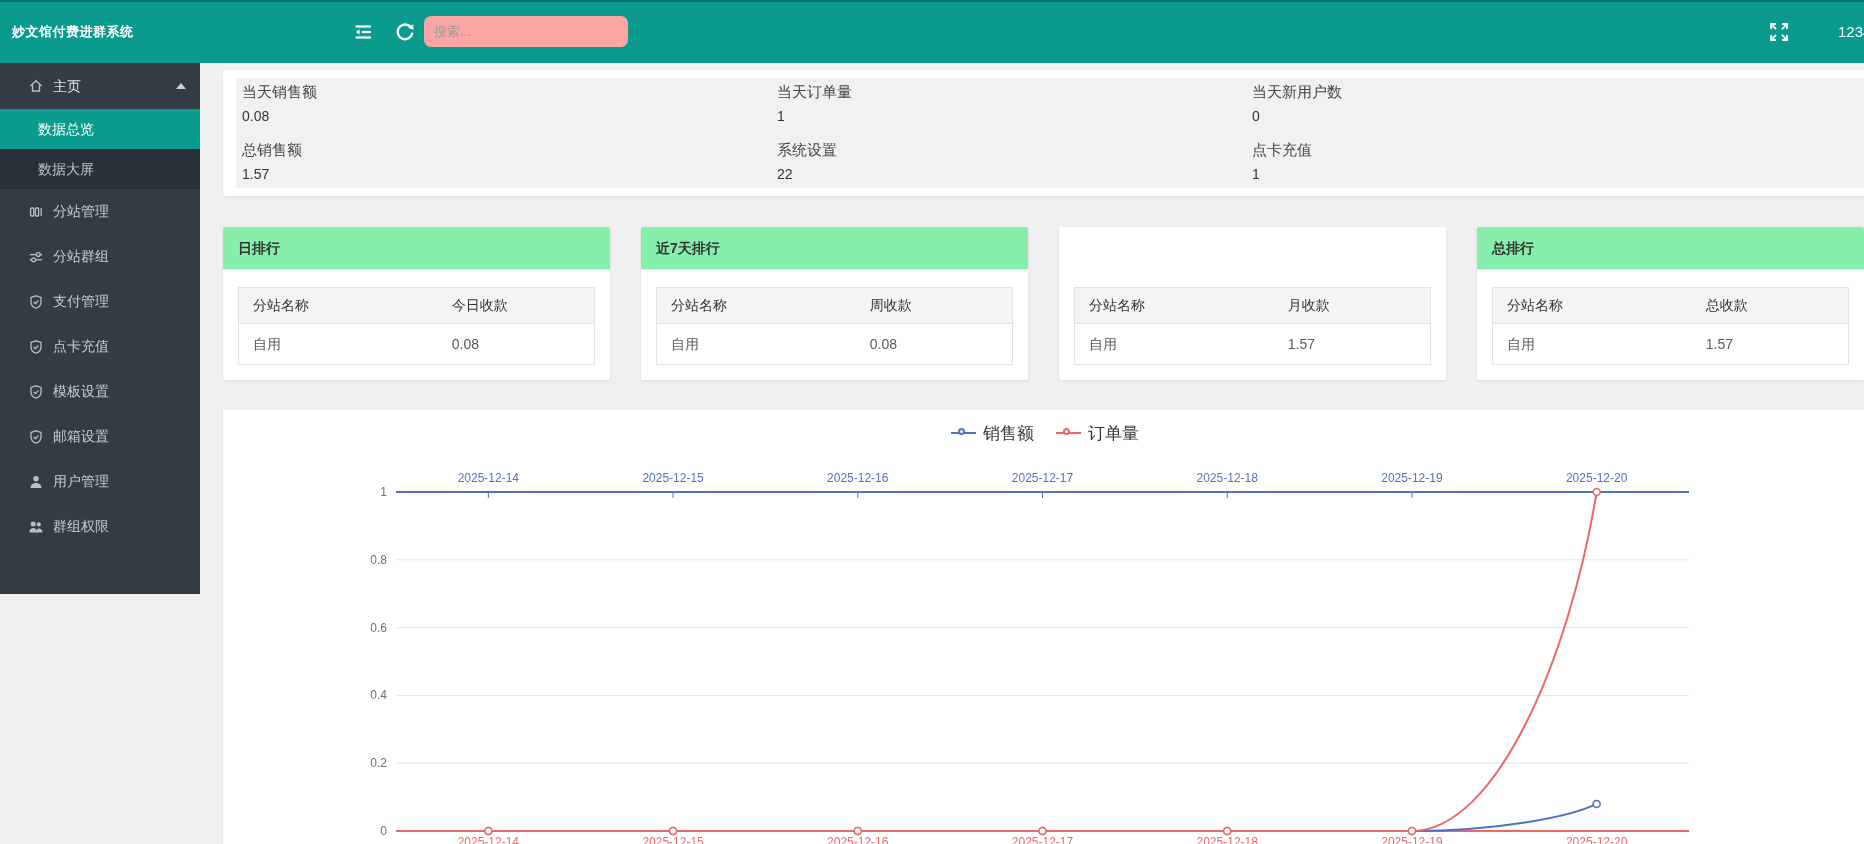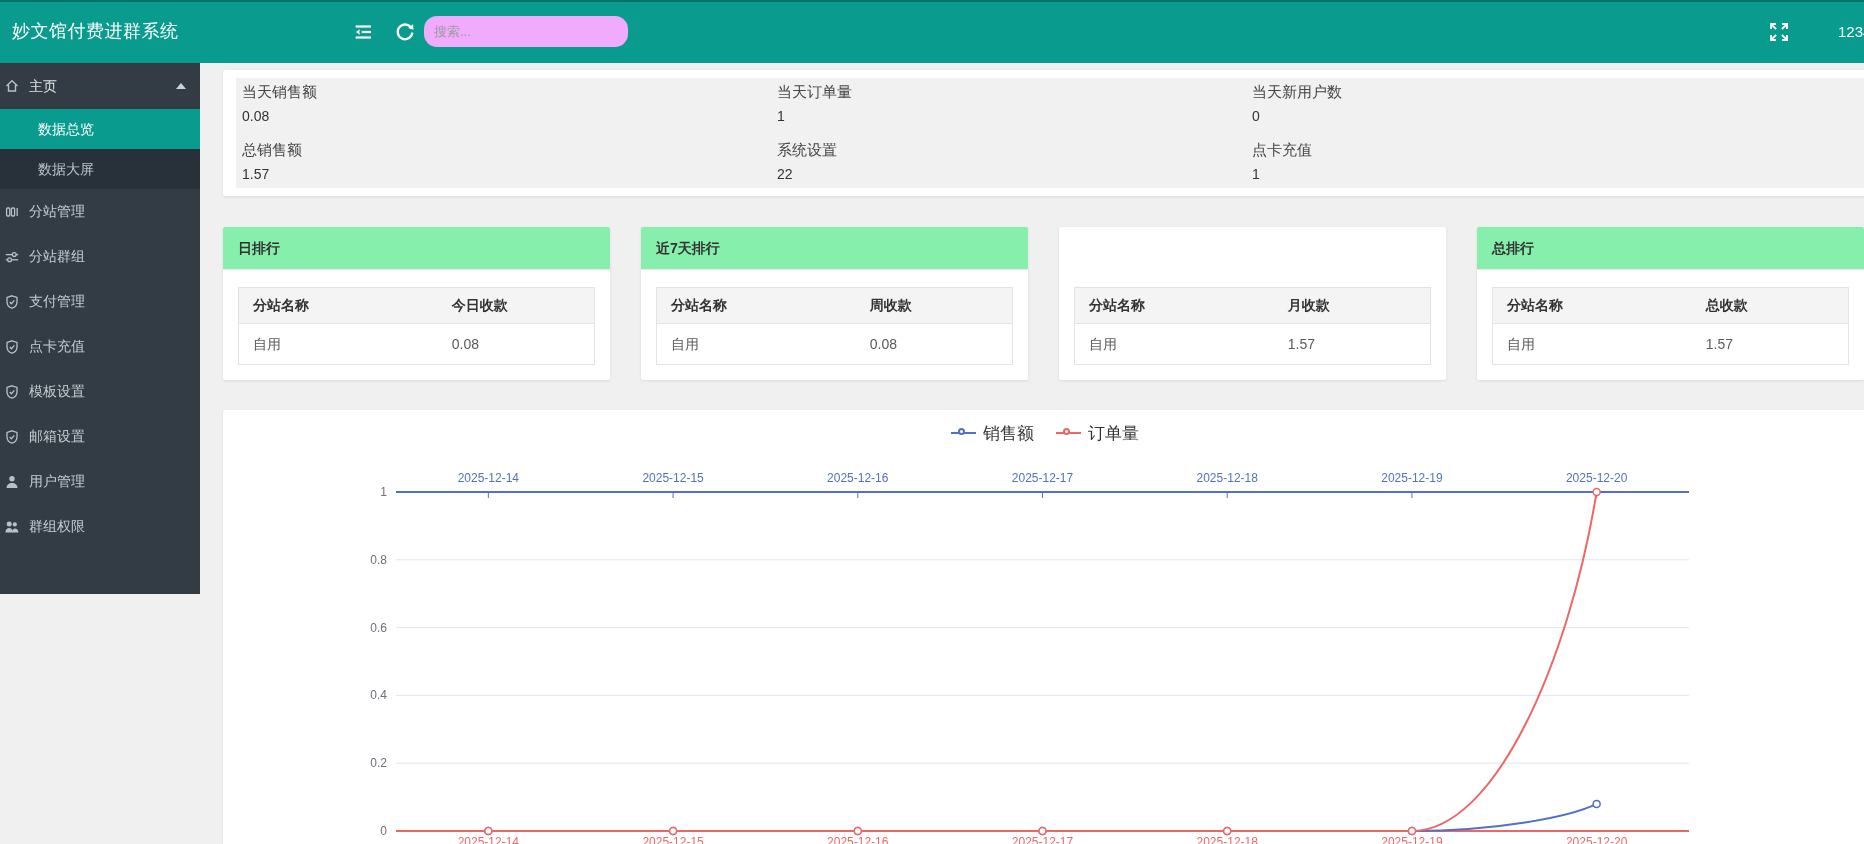--- a/index.html
+++ b/index.html
@@ -2,33 +2,33 @@
 <html><head>
 <meta charset="utf-8">
 <style>
   * { margin:0; padding:0; box-sizing:border-box; }
   html,body { width:1864px; height:844px; overflow:hidden; }
   body { font-family:"Liberation Sans","DejaVu Sans",sans-serif; background:#f0f0f0; position:relative; font-size:14px; color:#333; }
 
   
   .header { position:absolute; left:0; top:0; width:1864px; height:63px; background:#099b8d; z-index:30; }
   .header-topline { position:absolute; top:0; left:0; right:0; height:2px; background:rgba(0,0,0,0.28); }
-  .brand { position:absolute; left:12px; top:0; height:63px; line-height:63px; color:#fff; font-size:18px; font-weight:normal; letter-spacing:0.5px; }
+  .brand { position:absolute; left:12px; top:0; height:63px; line-height:63px; color:#fff; font-size:13px; font-weight:bold; letter-spacing:0.5px; }
   .hd-icon { position:absolute; top:21px; width:22px; height:22px; color:#fff; cursor:pointer; }
   .hd-icon svg { width:100%; height:100%; display:block; }
   .hd-icon.menu { left:352px; }
   .hd-icon.refresh { left:394px; }
   .hd-icon.fullscreen { left:1768px; }
-  .search-box { position:absolute; left:424px; top:16px; width:204px; height:31px; background:#f0abfc; border:none; border-radius:13px; padding:0 10px; font-size:13px; color:#333; outline:none; font-family:inherit; }
+  .search-box { position:absolute; left:424px; top:16px; width:204px; height:31px; background:#fca5a5; border:none; border-radius:7px; padding:0 10px; font-size:13px; color:#333; outline:none; font-family:inherit; }
   .search-box::placeholder { color:#9a9a9a; }
   .username { position:absolute; left:1838px; top:0; height:63px; line-height:63px; color:#fff; font-size:15px; cursor:pointer; white-space:nowrap; }
 
   
   .sidebar { position:absolute; left:0; top:63px; width:200px; height:531px; background:#333c44; z-index:20; }
-  .side-item { height:45px; line-height:45px; padding-left:4px; color:#c6ccd2; font-size:14px; cursor:pointer; display:flex; align-items:center; position:relative; }
+  .side-item { height:45px; line-height:45px; padding-left:28px; color:#c6ccd2; font-size:14px; cursor:pointer; display:flex; align-items:center; position:relative; }
   .side-item .mi { width:16px; height:16px; margin-right:9px; flex:none; color:#b9c0c6; }
   .side-item .mi svg { width:16px; height:16px; display:block; }
   .side-item.parent { color:#e0e4e7; height:46px; }
   .caret-up { position:absolute; right:14px; top:50%; margin-top:-3px; width:0; height:0; border-left:5px solid transparent; border-right:5px solid transparent; border-bottom:6px solid #cdd2d7; }
   .submenu { background:#28313a; }
   .sub-item { height:40px; line-height:40px; padding-left:38px; color:#bcc3c9; font-size:14px; cursor:pointer; }
   .sub-item.active { background:#099b8d; color:#fff; }
 
   
   .card { position:absolute; background:#fff; border-radius:2px; box-shadow:0 1px 3px rgba(0,0,0,0.09); }
@@ -41,21 +41,21 @@
   .stat-label { font-size:15px; color:#454545; line-height:16px; position:absolute; left:0; }
   .stat-value { font-size:14px; color:#333; line-height:16px; position:absolute; left:0; }
   .r0l { top:6px; } .r0v { top:30px; } .r1l { top:64px; } .r1v { top:88px; }
 
   
   .rank-card { top:227px; width:387px; height:153px; }
   .rk0 { left:223px; } .rk1 { left:641px; } .rk2 { left:1059px; } .rk3 { left:1477px; }
   .rank-header { height:43px; line-height:43px; background:#86efac; border-bottom:1px solid #ececec; padding-left:15px; font-size:14px; font-weight:bold; color:#333; border-radius:2px 2px 0 0; }
   .rank-table { position:absolute; left:15px; right:15px; top:60px; border:1px solid #e3e3e3; background:#fff; }
   .rt-row { display:flex; }
-  .rt-row.head { background:#f4f4f4; border-bottom:1px solid #e3e3e3; height:36px; line-height:35px; font-weight:bold; color:#333; }
+  .rt-row.head { background:#f4f4f4; border-bottom:1px solid #e3e3e3; height:36px; line-height:35px; font-weight:normal; color:#333; }
   .rt-row.body { height:40px; line-height:40px; color:#5a5a5a; }
   .rt-cell { padding-left:14px; font-size:14px; overflow:hidden; white-space:nowrap; }
   .rt-cell.c1 { width:56%; } .rt-cell.c2 { width:44%; }
 
   
   .chart-card { left:223px; top:410px; width:1660px; height:450px; }
   .legend { position:absolute; left:0; top:14px; width:1644px; height:18px; display:flex; justify-content:center; align-items:center; gap:22px; }
   .legend-item { display:flex; align-items:center; cursor:pointer; }
   .lg-line { width:25px; height:2px; position:relative; }
   .lg-dot { position:absolute; left:50%; top:50%; width:7px; height:7px; margin:-5.5px 0 0 -5.5px; border-radius:50%; background:#fff; border:2px solid #000; }

